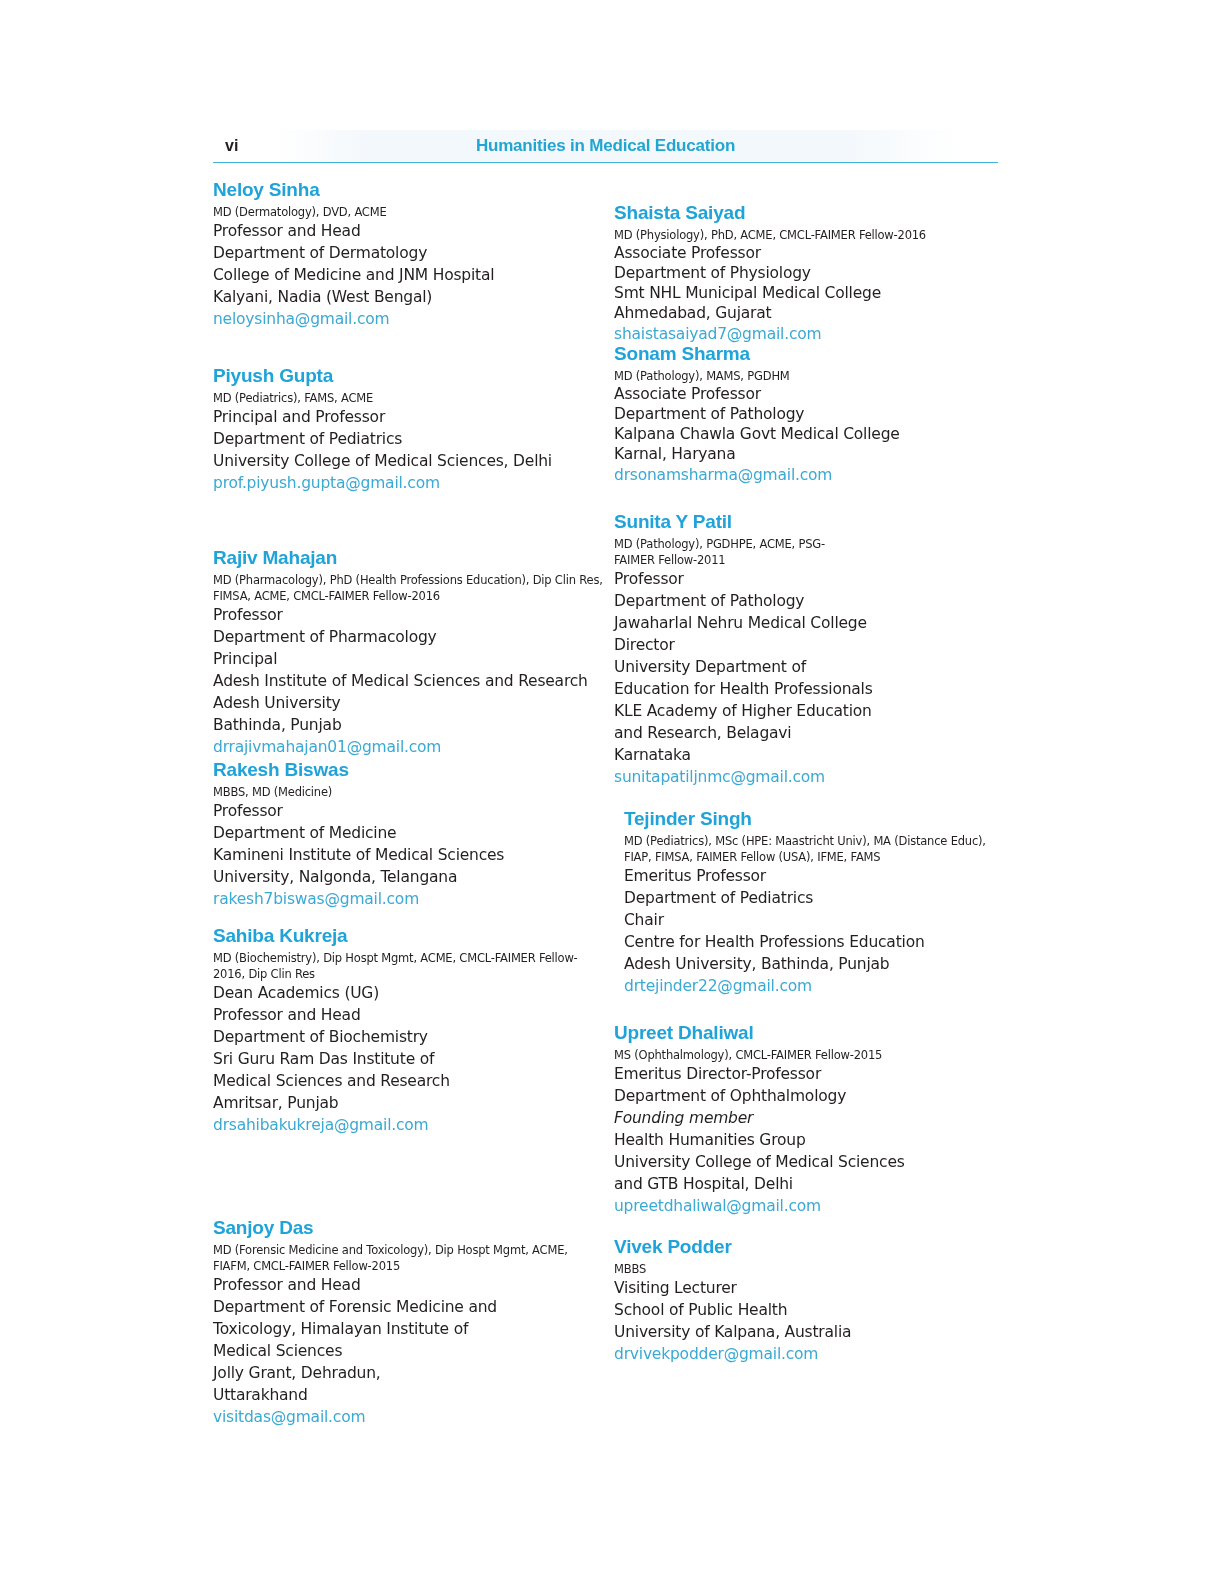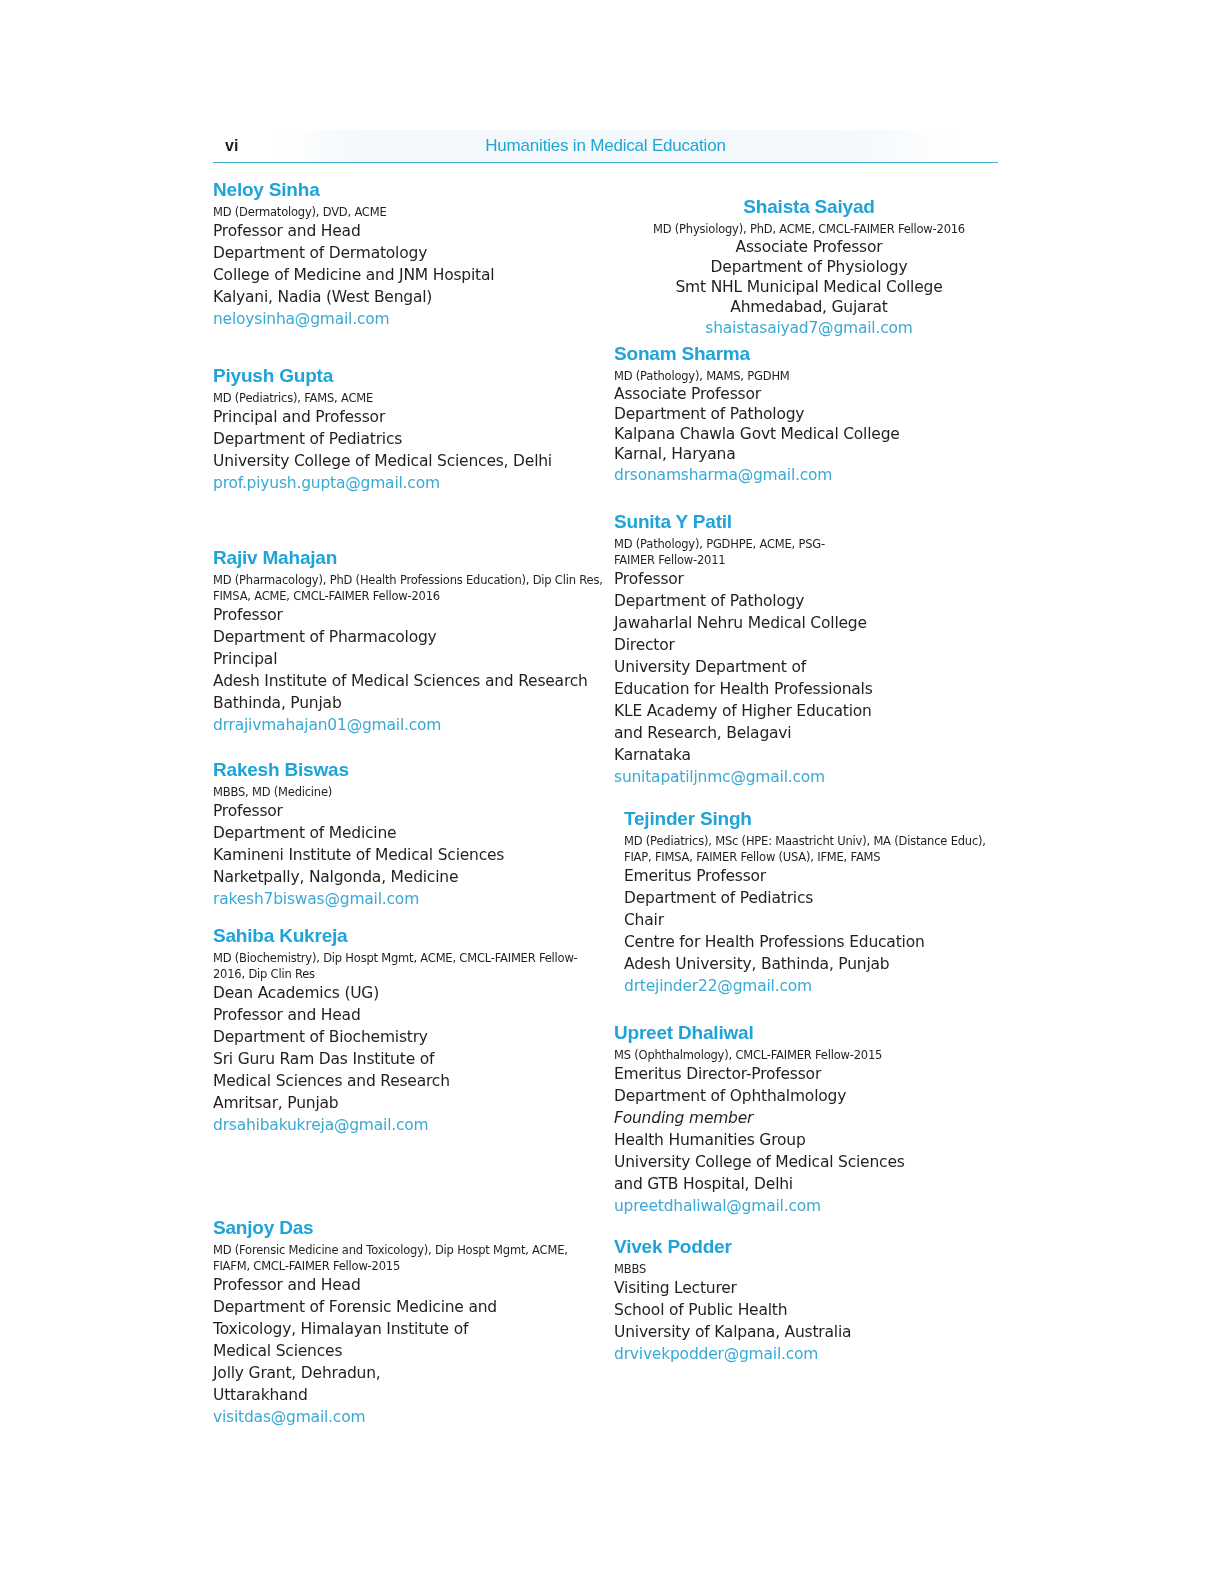--- a/index.html
+++ b/index.html
@@ -1,19 +1,19 @@
 <!DOCTYPE html>
 <html><head>
   <meta charset="utf-8">
   <style>
     html, body { margin: 0; padding: 0; background: #ffffff; }
     body { width: 1214px; height: 1571px; position: relative; overflow: hidden; font-family: "DejaVu Sans", sans-serif; color: #231f20; }
     .header { position: absolute; left: 213px; top: 130px; width: 785px; height: 32px; border-bottom: 1.5px solid #3fb3d6; background: linear-gradient(to right, #ffffff 0%, #ffffff 8%, #f3f8fc 20%, #f3f8fc 80%, #ffffff 95%); }
     .page-num { position: absolute; left: 12px; top: 7px; font-family: "Liberation Sans", sans-serif; font-size: 16px; font-weight: bold; color: #231f20; }
-    .running-title { position: absolute; left: 0; right: 0; top: 6px; text-align: center; font-family: "Liberation Sans", sans-serif; font-size: 17px; color: #21a5d2; letter-spacing: -0.2px; }
+    .running-title { position: absolute; left: 0; right: 0; top: 6px; text-align: center; font-family: "Liberation Sans", sans-serif; font-size: 17px; color: #21a5d2; letter-spacing: -0.2px; font-weight: bold; }
     .entry { position: absolute; width: 390px; }
     .name { font-family: "Liberation Sans", sans-serif; font-weight: bold; font-size: 19px; color: #1fa3d9; line-height: 22px; margin-bottom: 3px; letter-spacing: -0.2px; }
     .quals { font-family: "DejaVu Sans", sans-serif; font-size: 11.5px; line-height: 16px; color: #231f20; letter-spacing: -0.2px; }
     .line { font-family: "DejaVu Sans", sans-serif; font-size: 15.5px; line-height: 22px; color: #231f20; white-space: nowrap; letter-spacing: -0.2px; }
     .line.tight { line-height: 20px; }
     .line.italic { font-style: italic; }
     .email { font-family: "DejaVu Sans", sans-serif; font-size: 15.5px; line-height: 22px; color: #3aa9d3; white-space: nowrap; text-decoration: none; display: block; letter-spacing: -0.2px; }
   </style>
 </head>
 <body>
@@ -42,31 +42,32 @@
   <a class="email">prof.piyush.gupta@gmail.com</a>
 </div>
 
 <div class="entry" style="left:213px; top:522px; width:395px;margin-top:25px;">
   <div class="name">Rajiv Mahajan</div>
   <div class="quals">MD (Pharmacology), PhD (Health Professions Education), Dip Clin Res, FIMSA, ACME, CMCL-FAIMER Fellow-2016</div>
   <div class="line">Professor</div>
   <div class="line">Department of Pharmacology</div>
   <div class="line">Principal</div>
   <div class="line">Adesh Institute of Medical Sciences and Research</div>
+  <div class="line">Adesh University</div>
   <div class="line">Bathinda, Punjab</div>
   <a class="email">drrajivmahajan01@gmail.com</a>
 </div>
 
 <div class="entry" style="left:213px; top:759px;">
   <div class="name">Rakesh Biswas</div>
   <div class="quals">MBBS, MD (Medicine)</div>
   <div class="line">Professor</div>
   <div class="line">Department of Medicine</div>
   <div class="line">Kamineni Institute of Medical Sciences</div>
-  <div class="line">Narketpally, Nalgonda, Medicine</div>
+  <div class="line">University, Nalgonda, Telangana</div>
   <a class="email">rakesh7biswas@gmail.com</a>
 </div>
 
 <div class="entry" style="left:213px; top:925px; width:380px;">
   <div class="name">Sahiba Kukreja</div>
   <div class="quals">MD (Biochemistry), Dip Hospt Mgmt, ACME, CMCL-FAIMER Fellow-2016, Dip Clin Res</div>
   <div class="line">Dean Academics (UG)</div>
   <div class="line">Professor and Head</div>
   <div class="line">Department of Biochemistry</div>
   <div class="line">Sri Guru Ram Das Institute of</div>
@@ -80,21 +81,21 @@
   <div class="quals">MD (Forensic Medicine and Toxicology), Dip Hospt Mgmt, ACME, FIAFM, CMCL-FAIMER Fellow-2015</div>
   <div class="line">Professor and Head</div>
   <div class="line">Department of Forensic Medicine and</div>
   <div class="line">Toxicology, Himalayan Institute of</div>
   <div class="line">Medical Sciences</div>
   <div class="line">Jolly Grant, Dehradun,</div>
   <div class="line">Uttarakhand</div>
   <a class="email">visitdas@gmail.com</a>
 </div>
 
-<div class="entry" style="left:614px; top:196px; width:390px;text-align:center;">
+<div class="entry" style="left:614px; top:202px; width:390px;">
   <div class="name">Shaista Saiyad</div>
   <div class="quals">MD (Physiology), PhD, ACME, CMCL-FAIMER Fellow-2016</div>
   <div class="line tight">Associate Professor</div>
   <div class="line tight">Department of Physiology</div>
   <div class="line tight">Smt NHL Municipal Medical College</div>
   <div class="line tight">Ahmedabad, Gujarat</div>
   <a class="email">shaistasaiyad7@gmail.com</a>
 </div>
 
 <div class="entry" style="left:614px; top:343px;">

